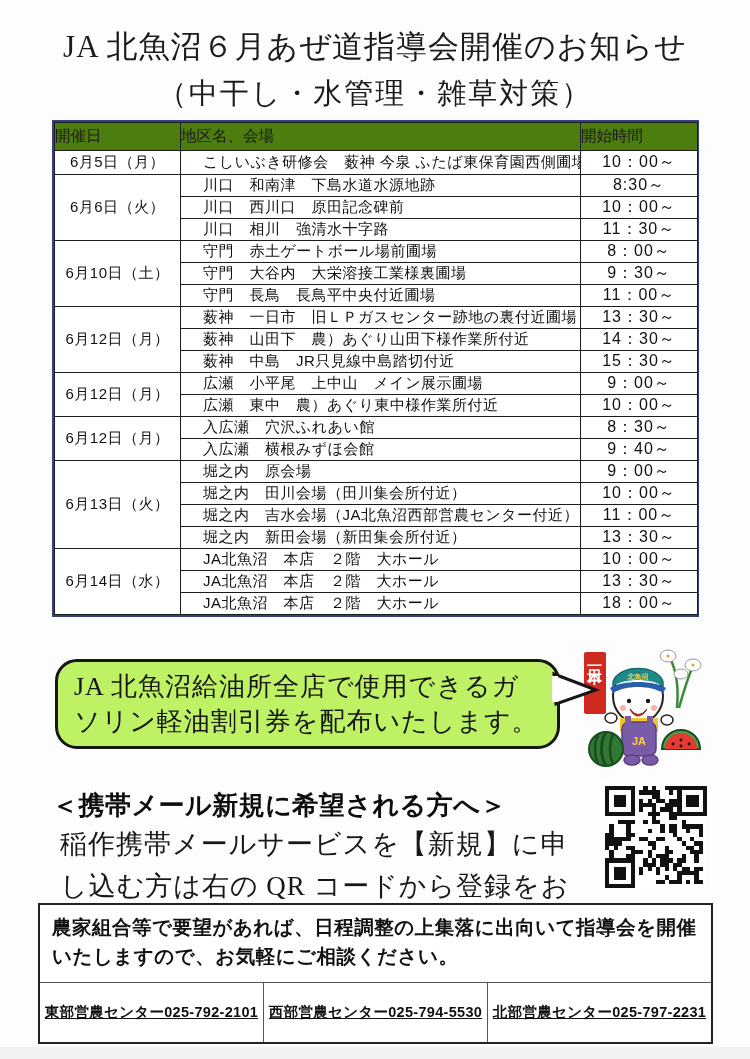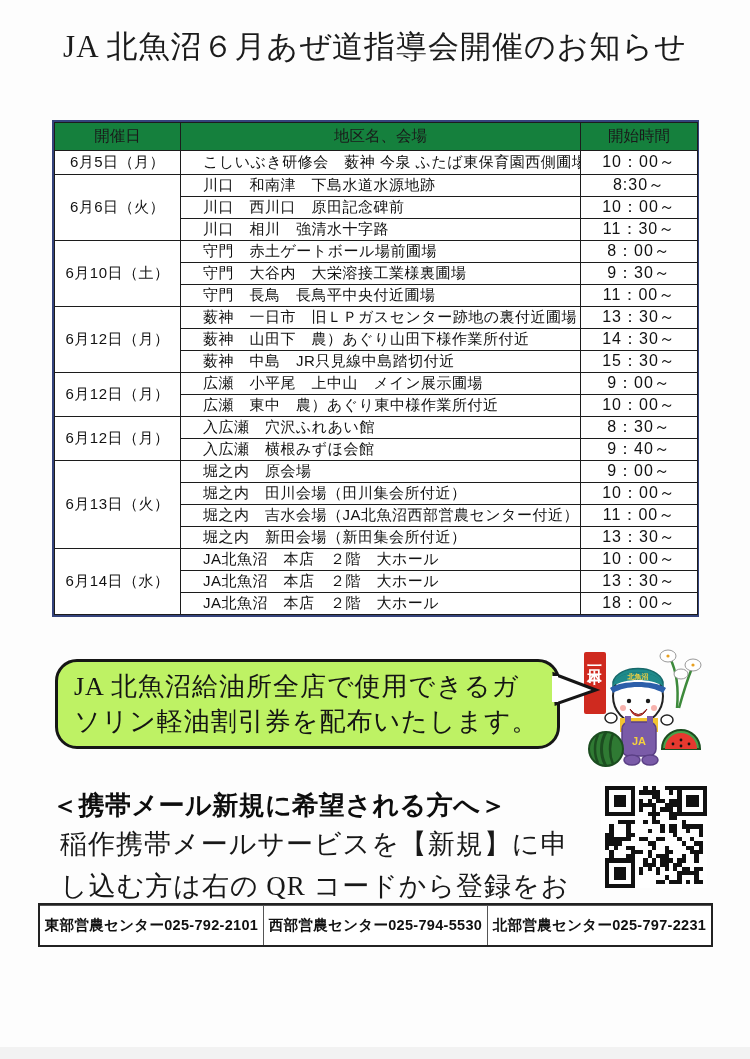--- a/index.html
+++ b/index.html
@@ -31,22 +31,22 @@
     position: absolute; left: 52px; top: 120px; width: 647px;
     border: 2px solid #34437c;
     background: #fff;
   }
   table.schedule { border-collapse: collapse; table-layout: fixed; width: 100%; }
   table.schedule th, table.schedule td {
     border: 1px solid #1c1c1c;
     overflow: hidden; white-space: nowrap;
   }
   table.schedule th {
-    height: 28px; font-size: 15.5px; font-weight: 400; text-align: center;
-    color: #1a1a1a; background: #15803d;
+    height: 28px; font-size: 15.5px; font-weight: 400; text-align: left;
+    color: #1a1a1a; background: #4d7c0f;
   }
   col.c-date { width: 126px; } col.c-venue { width: 400px; } col.c-time { width: 117px; }
   td.cell-date { text-align: center; font-size: 15px; height: 23.8px; letter-spacing: 0.5px; }
   td.cell-venue { text-align: left; font-size: 15px; padding-left: 22px; letter-spacing: 0.5px; }
   td.cell-time { text-align: center; font-size: 16px; letter-spacing: 1px; }
 
   
   .bubble {
     position: absolute; left: 55px; top: 659px; width: 505px; height: 90px;
     border: 3px solid #161616; border-radius: 22px; background: #bef264;
@@ -76,33 +76,34 @@
   .notice-box {
     position: absolute; left: 38px; top: 903px; width: 675px;
     border: 2px solid #222; background: #fff;
   }
   .notice-text {
     padding: 8px 10px 10px 12px;
     font-family: "Liberation Serif", "DejaVu Serif", serif;
     font-weight: 600; font-size: 19.5px; line-height: 1.5;
     letter-spacing: 0.5px; color: #121212;
   }
-  .contacts { display: flex; border-top: 1px solid #555; height: 40px; }
+  .contacts { display: flex; border-top: 1px solid #555; height: 60px; text-decoration: underline; }
   .contact-cell {
     flex: 1; display: flex; align-items: center; justify-content: center;
     font-family: "Liberation Sans", sans-serif;
     font-size: 14.5px; font-weight: 700; letter-spacing: 0.3px; color: #101010;
   }
   .contact-cell + .contact-cell { border-left: 1px solid #555; }
 </style>
 </head>
 <body>
 
 <div class="title-block">
   <div class="title-line1">JA 北魚沼６月あぜ道指導会開催のお知らせ</div>
+  <div class="title-line2">（中干し・水管理・雑草対策）</div>
 </div>
 
 <div class="table-wrap">
   <table class="schedule">
     <colgroup>
         <col class="c-date">
         <col class="c-venue">
         <col class="c-time">
       </colgroup>
     <thead>
@@ -444,20 +445,21 @@
         <rect x="19" y="2" width="5" height="5" fill="#fff"></rect>
         <rect x="20" y="3" width="3" height="3"></rect>
         <rect x="1" y="18" width="7" height="7"></rect>
         <rect x="2" y="19" width="5" height="5" fill="#fff"></rect>
         <rect x="3" y="20" width="3" height="3"></rect>
       </g>
   </svg>
 </div>
 
 <div class="notice-box">
+  <div class="notice-text">農家組合等で要望があれば、日程調整の上集落に出向いて指導会を開催いたしますので、お気軽にご相談ください。</div>
   <div class="contacts">
       <div class="contact-cell">東部営農センター025-792-2101</div>
       <div class="contact-cell">西部営農センター025-794-5530</div>
       <div class="contact-cell">北部営農センター025-797-2231</div>
     </div>
 </div>
 
 <div class="page-edge-bottom"></div>
 
 </body></html>

